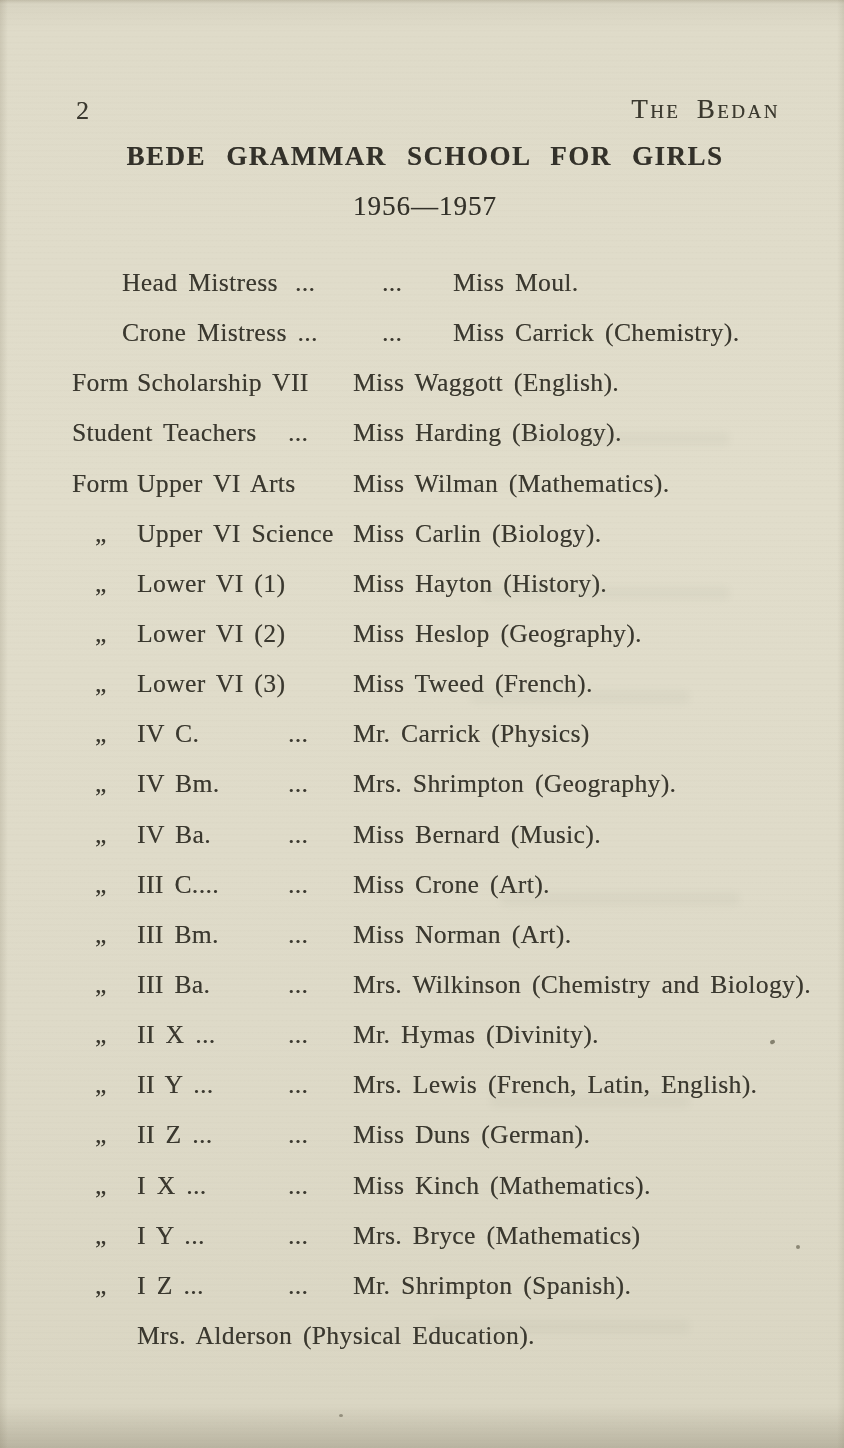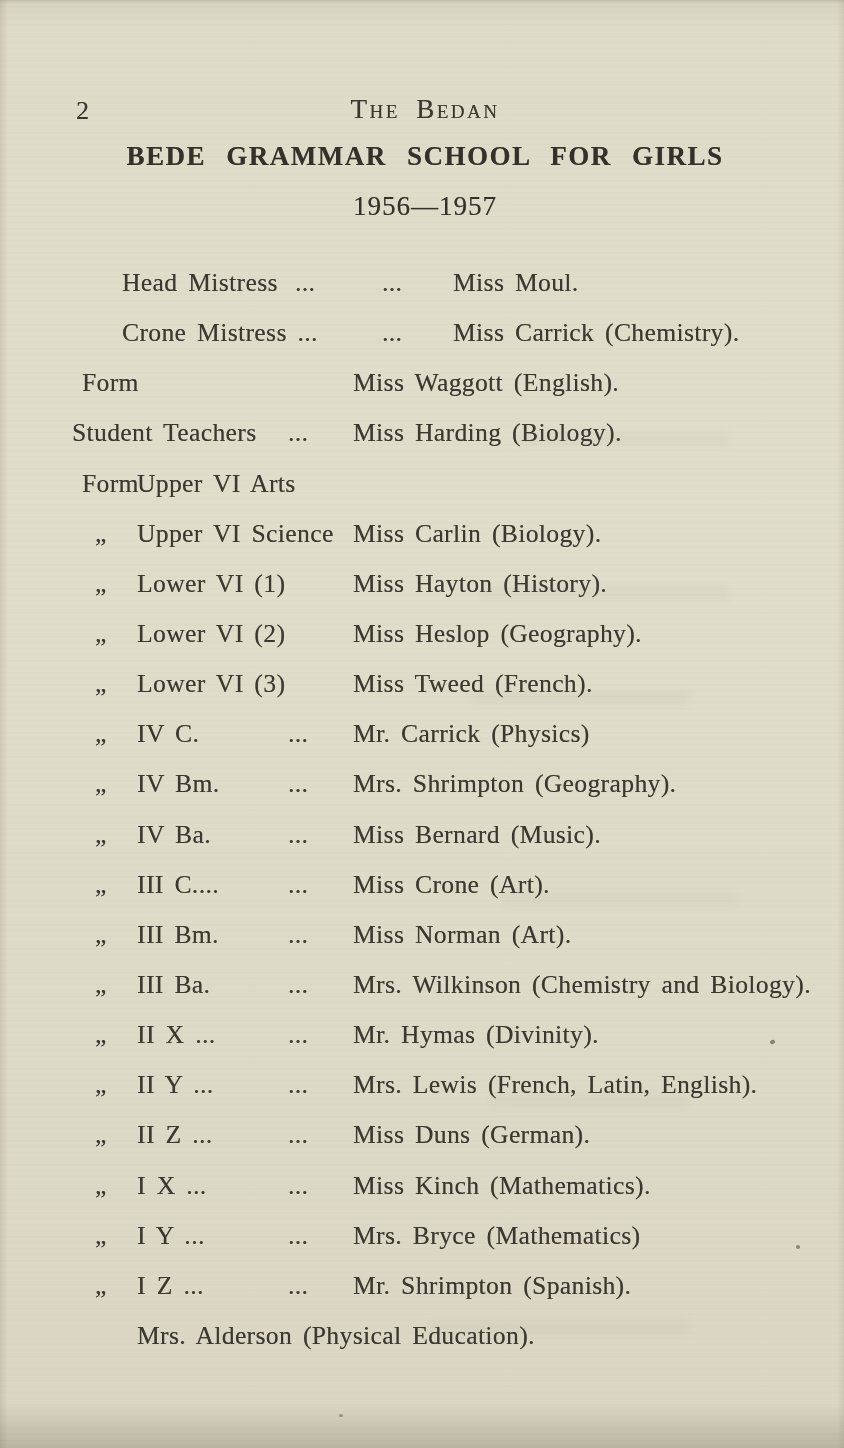--- a/index.html
+++ b/index.html
@@ -46,21 +46,21 @@
 
   .pagenum {
     position: absolute;
     left: 76px; top: 96px;
     font-size: 26px;
     letter-spacing: 0.5px;
   }
   .running-title {
     position: absolute;
     left: 70px; right: 64px; top: 94px;
-    text-align: center;
+    text-align: right;
     font-variant: small-caps;
     font-size: 27px;
     letter-spacing: 2.5px;
     word-spacing: 7px;
     color: #3b392f;
   }
   .heading {
     position: absolute;
     left: 70px; right: 64px; top: 141px;
     text-align: center;
@@ -97,21 +97,21 @@
     font-size: 25.5px;
     letter-spacing: 0.4px;
     word-spacing: 4px;
   }
   
   .hl    { left: 122px; }
   .hd1   { left: 295px; letter-spacing: 3px; }
   .hd2   { left: 382px; letter-spacing: 3px; }
   .hn    { left: 453px; }
   
-  .fp    { left: 82px;  }   
+  .fp    { left: 72px;  }   
   .fd    { left: 95px;  }   
   .fw    { left: 72px;  }   
   .fl    { left: 137px; }   
   .fdots { left: 288px; letter-spacing: 3px; }
   .fn    { left: 353px; text-align: center; }
 
   
   .speck {
     position: absolute;
     background: #55523f;
@@ -164,37 +164,39 @@
       <span class="hl ink">Crone Mistress ...</span>
       <span class="hd1 ink"></span>
       <span class="hd2 ink">...</span>
       <span class="hn ink">Miss Carrick (Chemistry).</span>
     </div>
 
     <div class="row">
       <span class="fp ink">Form</span>
       <span class="fd ink"></span>
       <span class="fw ink"></span>
+      <span class="fl ink">Scholarship VII</span>
       <span class="fdots ink"></span>
       <span class="fn ink">Miss Waggott (English).</span>
     </div>
     <div class="row">
       <span class="fp ink"></span>
       <span class="fd ink"></span>
       <span class="fw ink">Student Teachers</span>
       <span class="fl ink"></span>
       <span class="fdots ink">...</span>
       <span class="fn ink">Miss Harding (Biology).</span>
     </div>
     <div class="row">
       <span class="fp ink">Form</span>
       <span class="fd ink"></span>
       <span class="fw ink"></span>
       <span class="fl ink">Upper VI Arts</span>
       <span class="fdots ink"></span>
+      <span class="fn ink">Miss Wilman (Mathematics).</span>
     </div>
     <div class="row">
       <span class="fp ink"></span>
       <span class="fd ink">„</span>
       <span class="fw ink"></span>
       <span class="fl ink">Upper VI Science</span>
       <span class="fdots ink"></span>
       <span class="fn ink">Miss Carlin (Biology).</span>
     </div>
     <div class="row">

